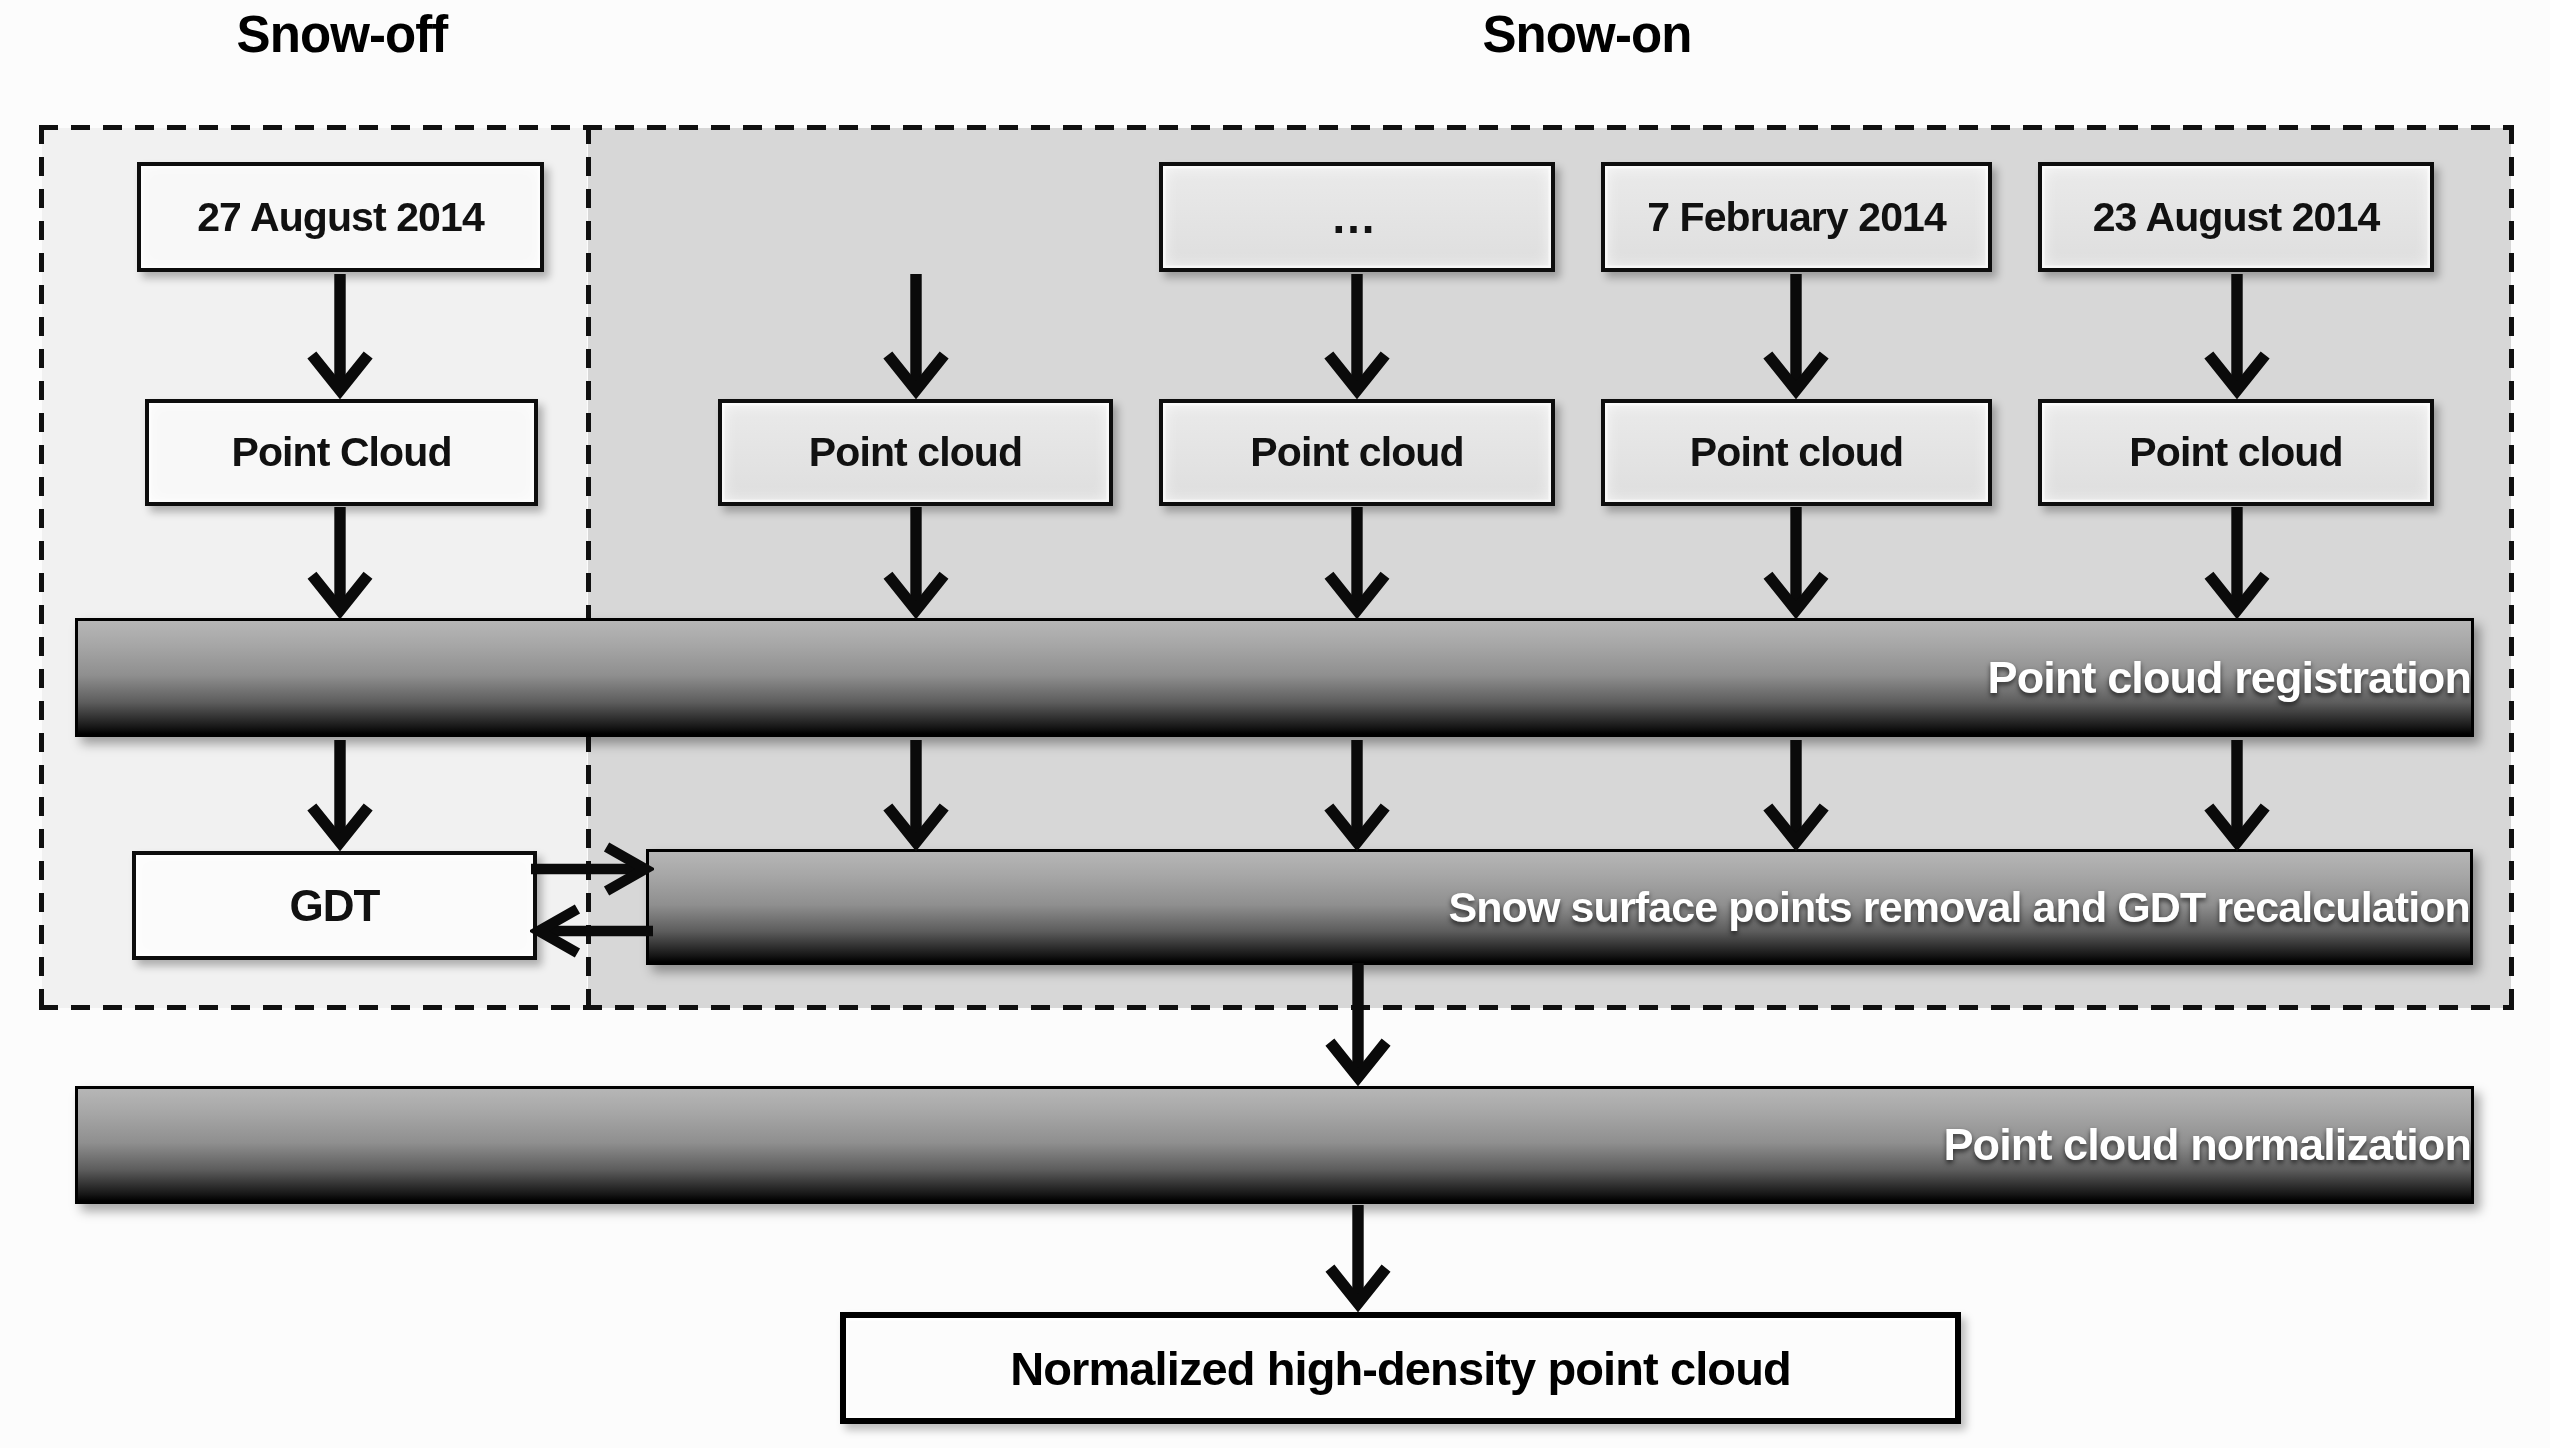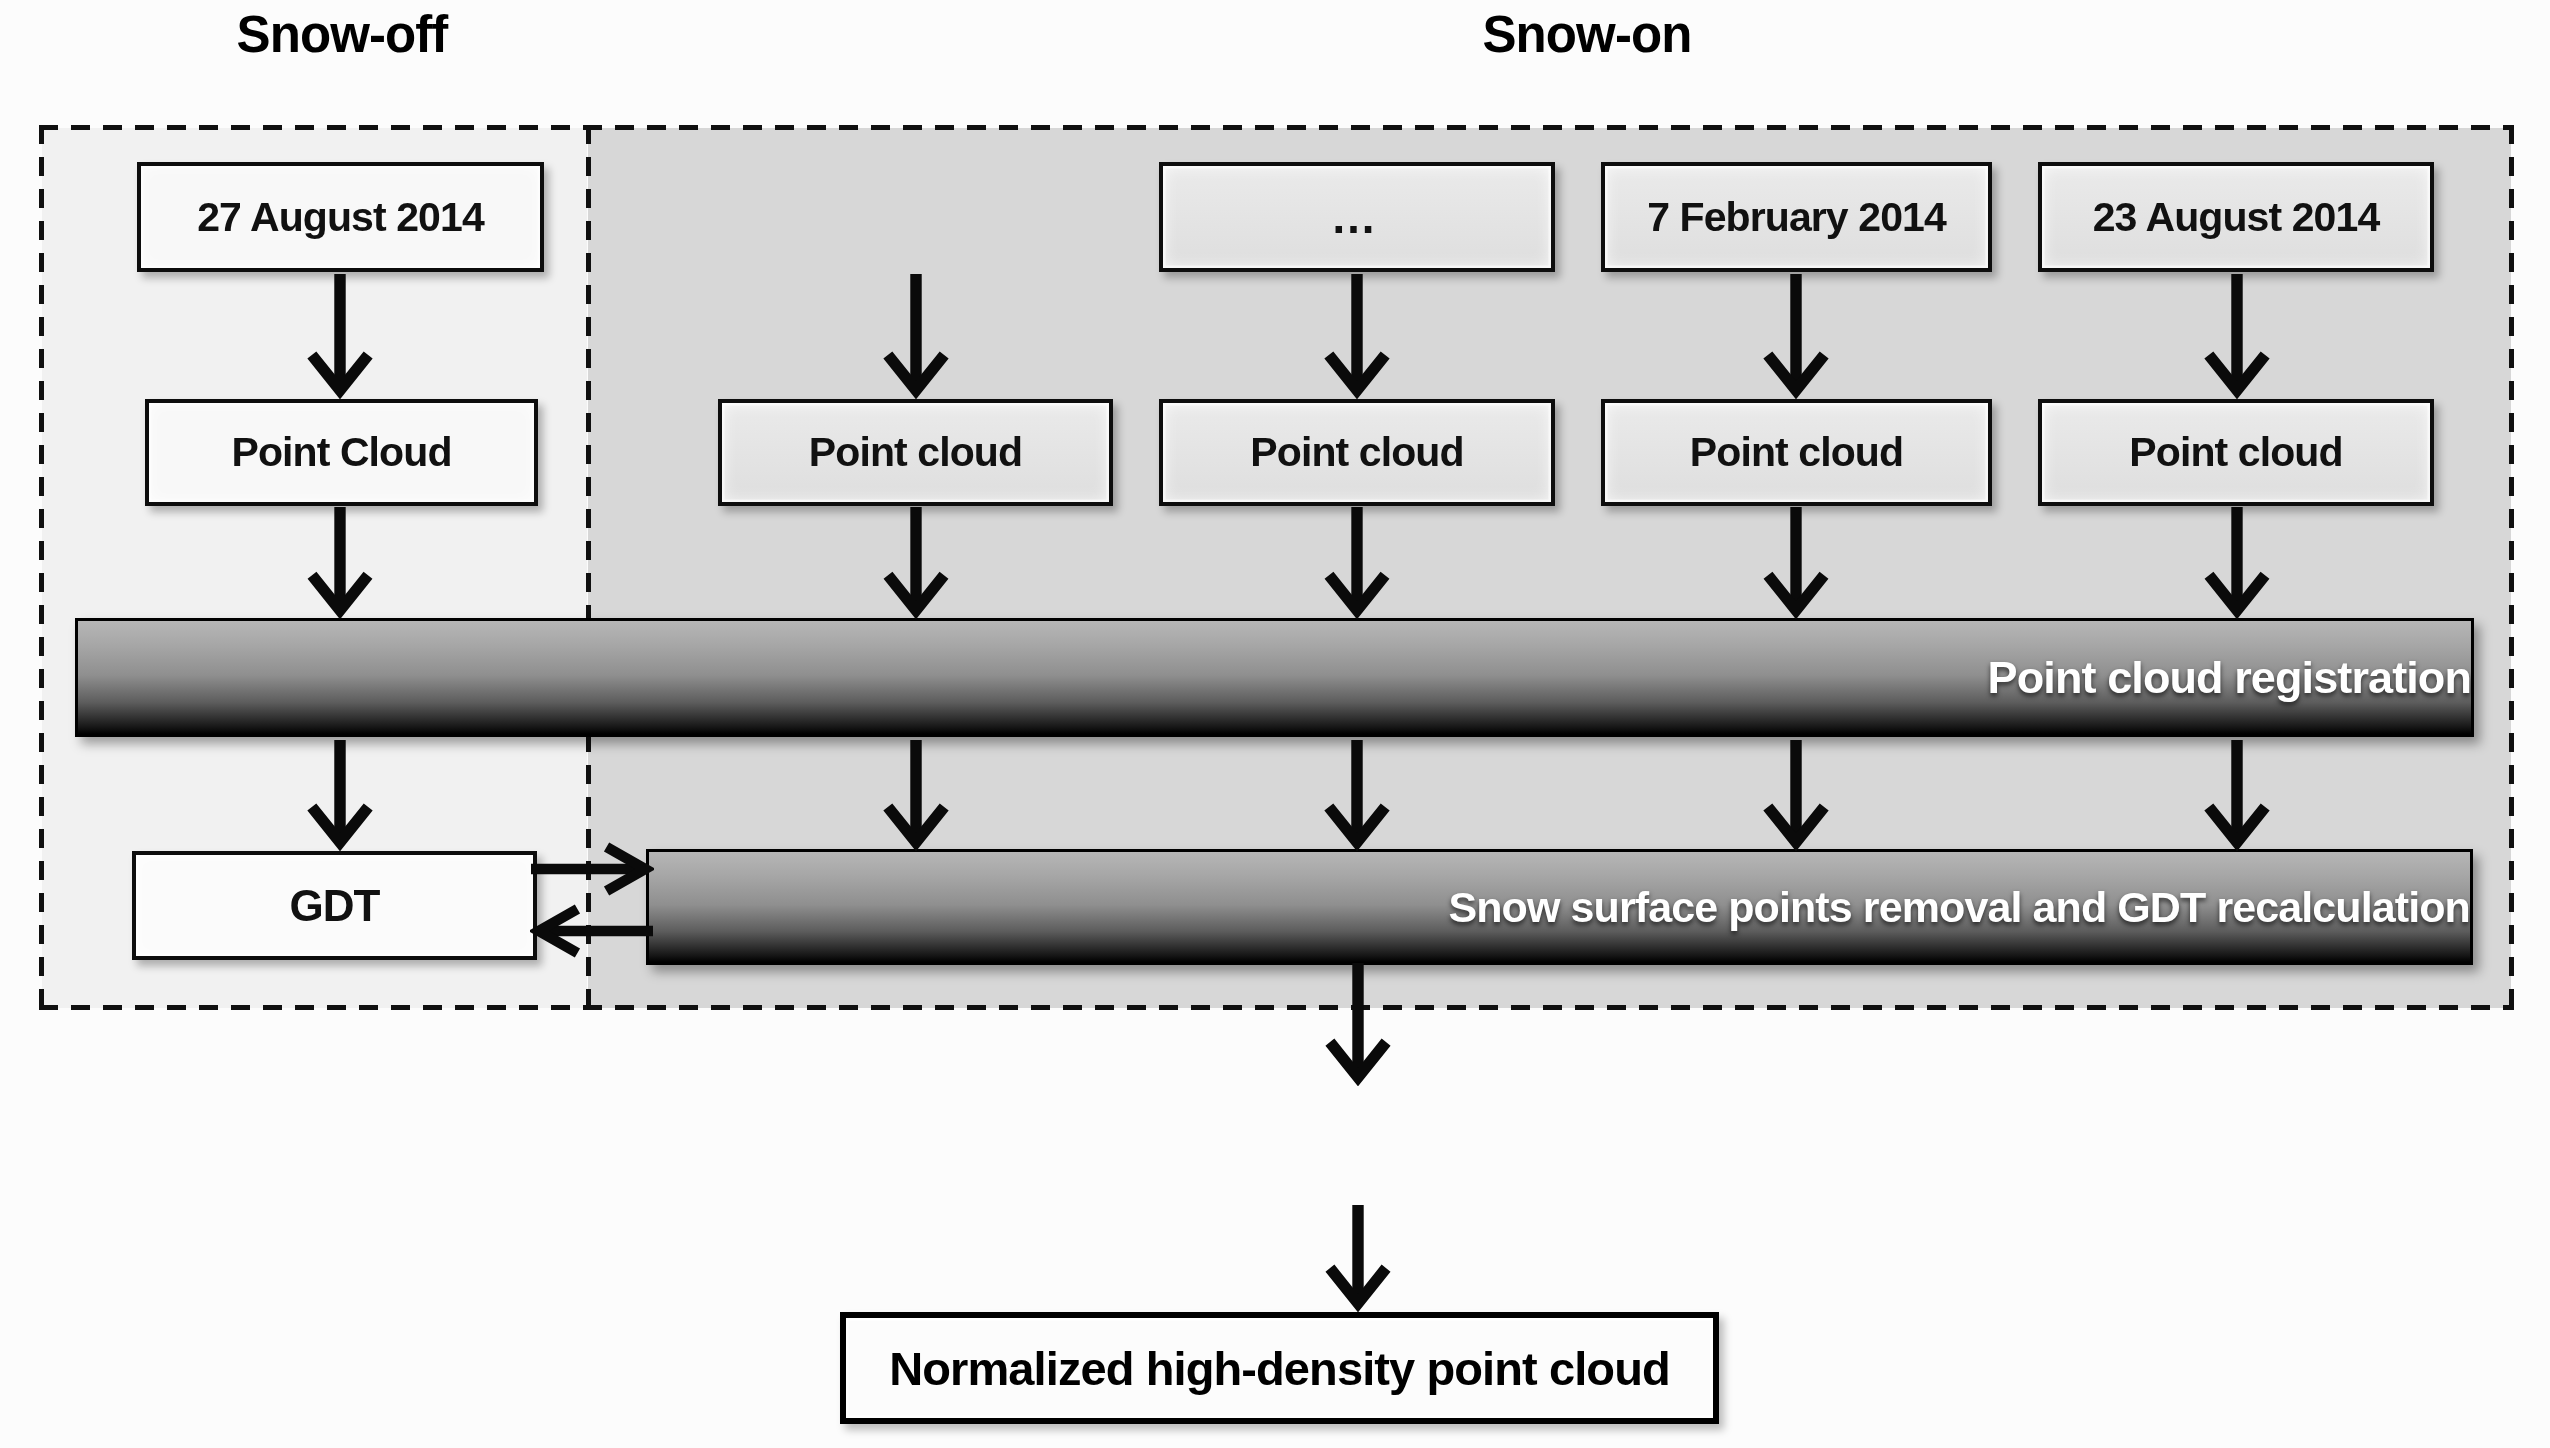--- a/index.html
+++ b/index.html
@@ -126,22 +126,25 @@
   </div>
 
   <div class="node-box white" style="left:132px;top:851px;width:405px;height:109px;font-size:44px;">
     <span>GDT</span>
   </div>
 
   <div class="grad-bar" style="left:646px;top:849px;width:1827px;height:116px;font-size:43px;">
     <span>Snow surface points removal and GDT recalculation</span>
   </div>
 
-
-  <div class="output-box" style="left:840px;top:1312px;width:879px;height:112px;">
+  <div class="grad-bar" style="left:75px;top:1086px;width:2399px;height:118px;">
+    <span>Point cloud normalization</span>
+  </div>
+
+  <div class="output-box" style="left:840px;top:1312px;width:1121px;height:112px;">
     <span>Normalized high-density point cloud</span>
   </div>
 
   <svg class="arrow" style="left:303px;top:274px;" width="74" height="125" viewBox="0 0 84 142">
       <line x1="42" y1="0" x2="42" y2="128" stroke="#0a0a0a" stroke-width="13"></line>
       <path d="M10 92 L42 132 L74 92" fill="none" stroke="#0a0a0a" stroke-width="13"></path>
     </svg>
   <svg class="arrow" style="left:879px;top:274px;" width="74" height="125" viewBox="0 0 84 142">
       <line x1="42" y1="0" x2="42" y2="128" stroke="#0a0a0a" stroke-width="13"></line>
       <path d="M10 92 L42 132 L74 92" fill="none" stroke="#0a0a0a" stroke-width="13"></path>

